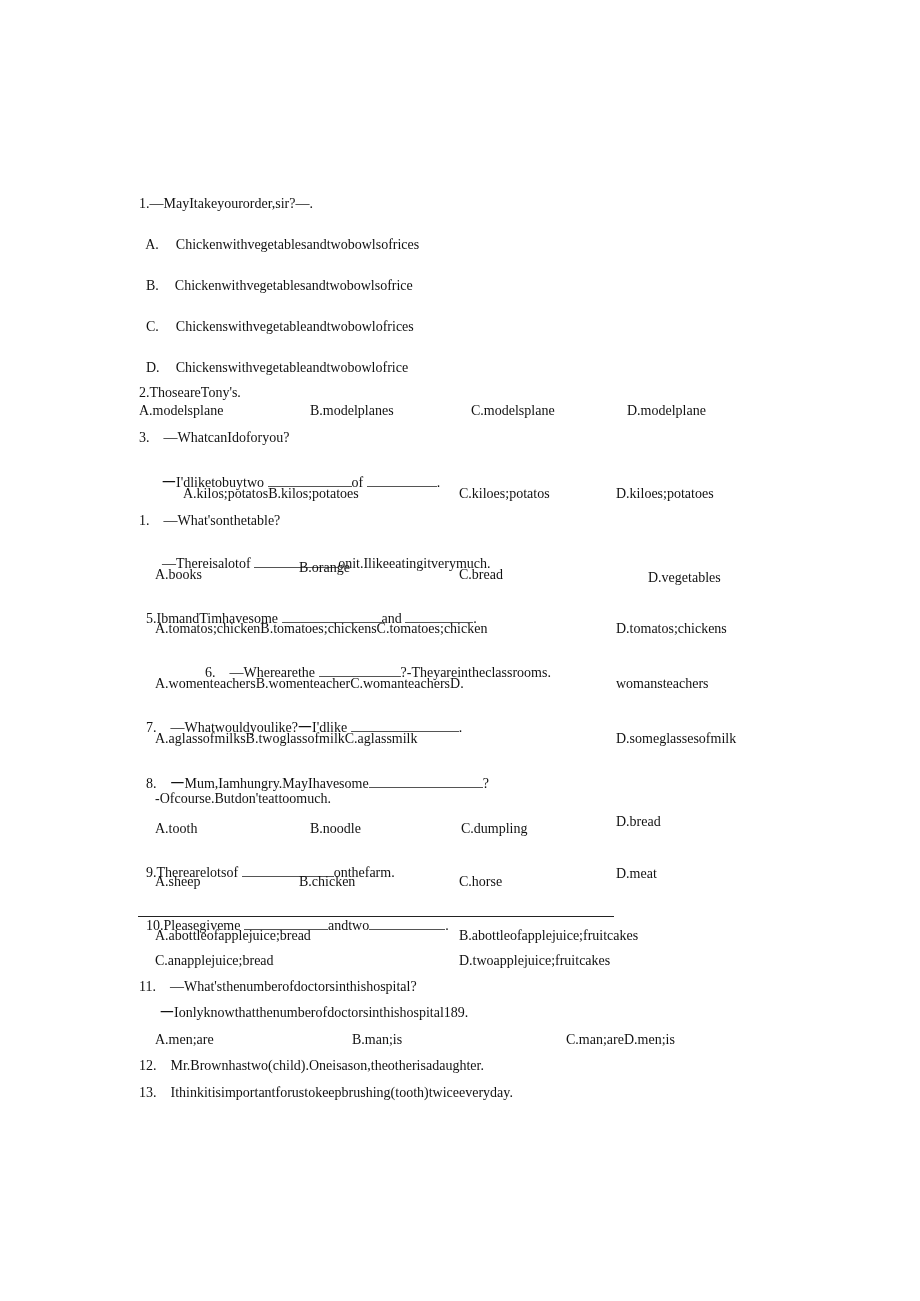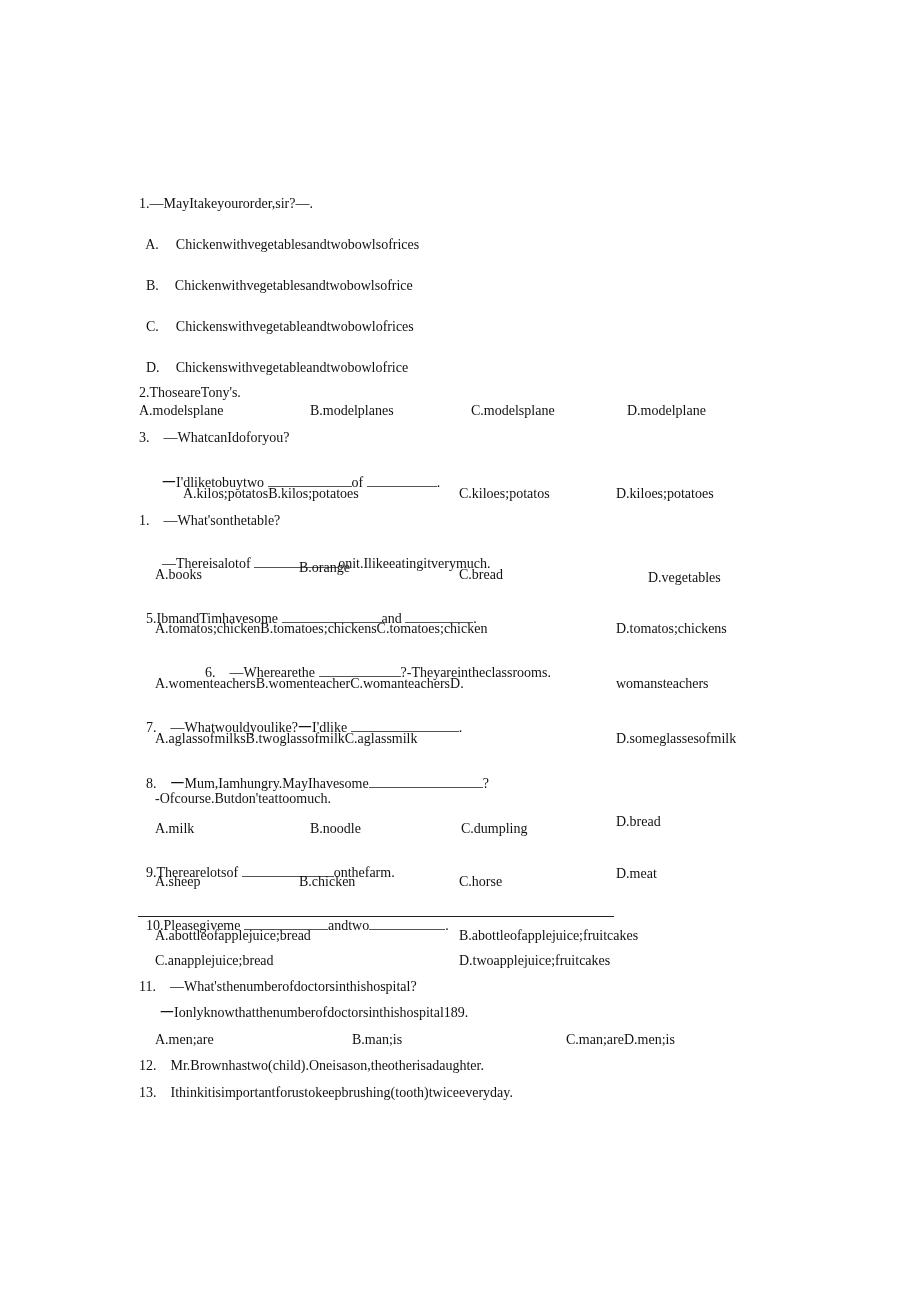--- a/index.html
+++ b/index.html
@@ -64,21 +64,21 @@
 <div class="line" style="left:139px;top:703px;">
   <span>7.    —Whatwouldyoulike?一I'dlike </span><span class="blank" style="width:108px;"></span><span>.</span>
 </div>
 <div class="line" style="left:155px;top:731px;">A.aglassofmilksB.twoglassofmilkC.aglassmilk</div>
 <div class="line" style="left:616px;top:731px;">D.someglassesofmilk</div>
 
 <div class="line" style="left:139px;top:759px;">
   <span>8.    一Mum,Iamhungry.MayIhavesome</span><span class="blank" style="width:114px;"></span><span>?</span>
 </div>
 <div class="line" style="left:155px;top:791px;">-Ofcourse.Butdon'teattoomuch.</div>
-<div class="line" style="left:155px;top:821px;">A.milk</div>
+<div class="line" style="left:155px;top:821px;">A.tooth</div>
 <div class="line" style="left:310px;top:821px;">B.noodle</div>
 <div class="line" style="left:461px;top:821px;">C.dumpling</div>
 <div class="line" style="left:616px;top:814px;">D.bread</div>
 
 <div class="line" style="left:139px;top:848px;">
   <span>9.Therearelotsof </span><span class="blank" style="width:92px;"></span><span>onthefarm.</span>
 </div>
 <div class="line" style="left:155px;top:874px;">A.sheep</div>
 <div class="line" style="left:299px;top:874px;">B.chicken</div>
 <div class="line" style="left:459px;top:874px;">C.horse</div>

